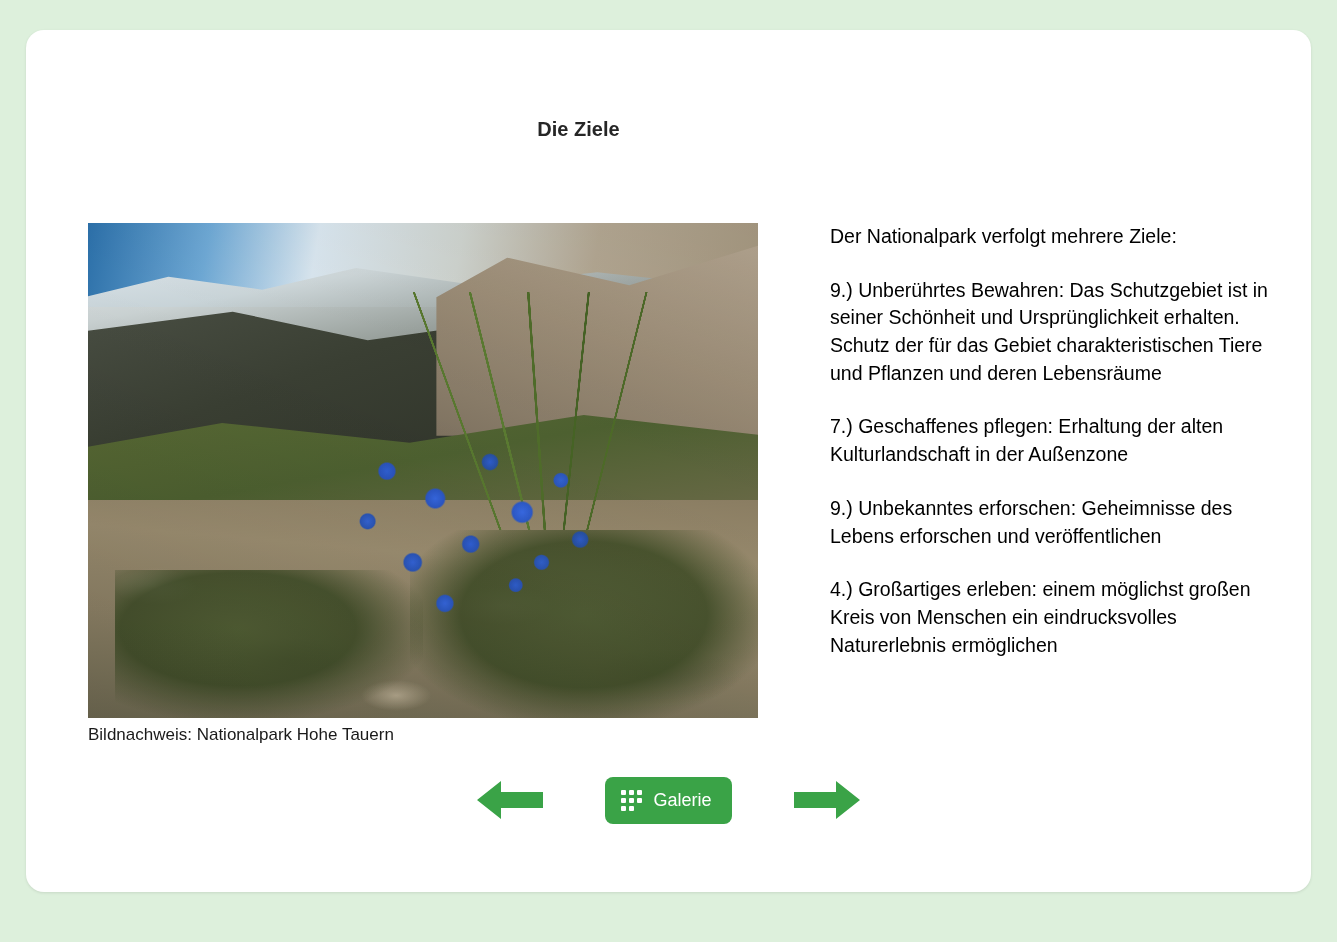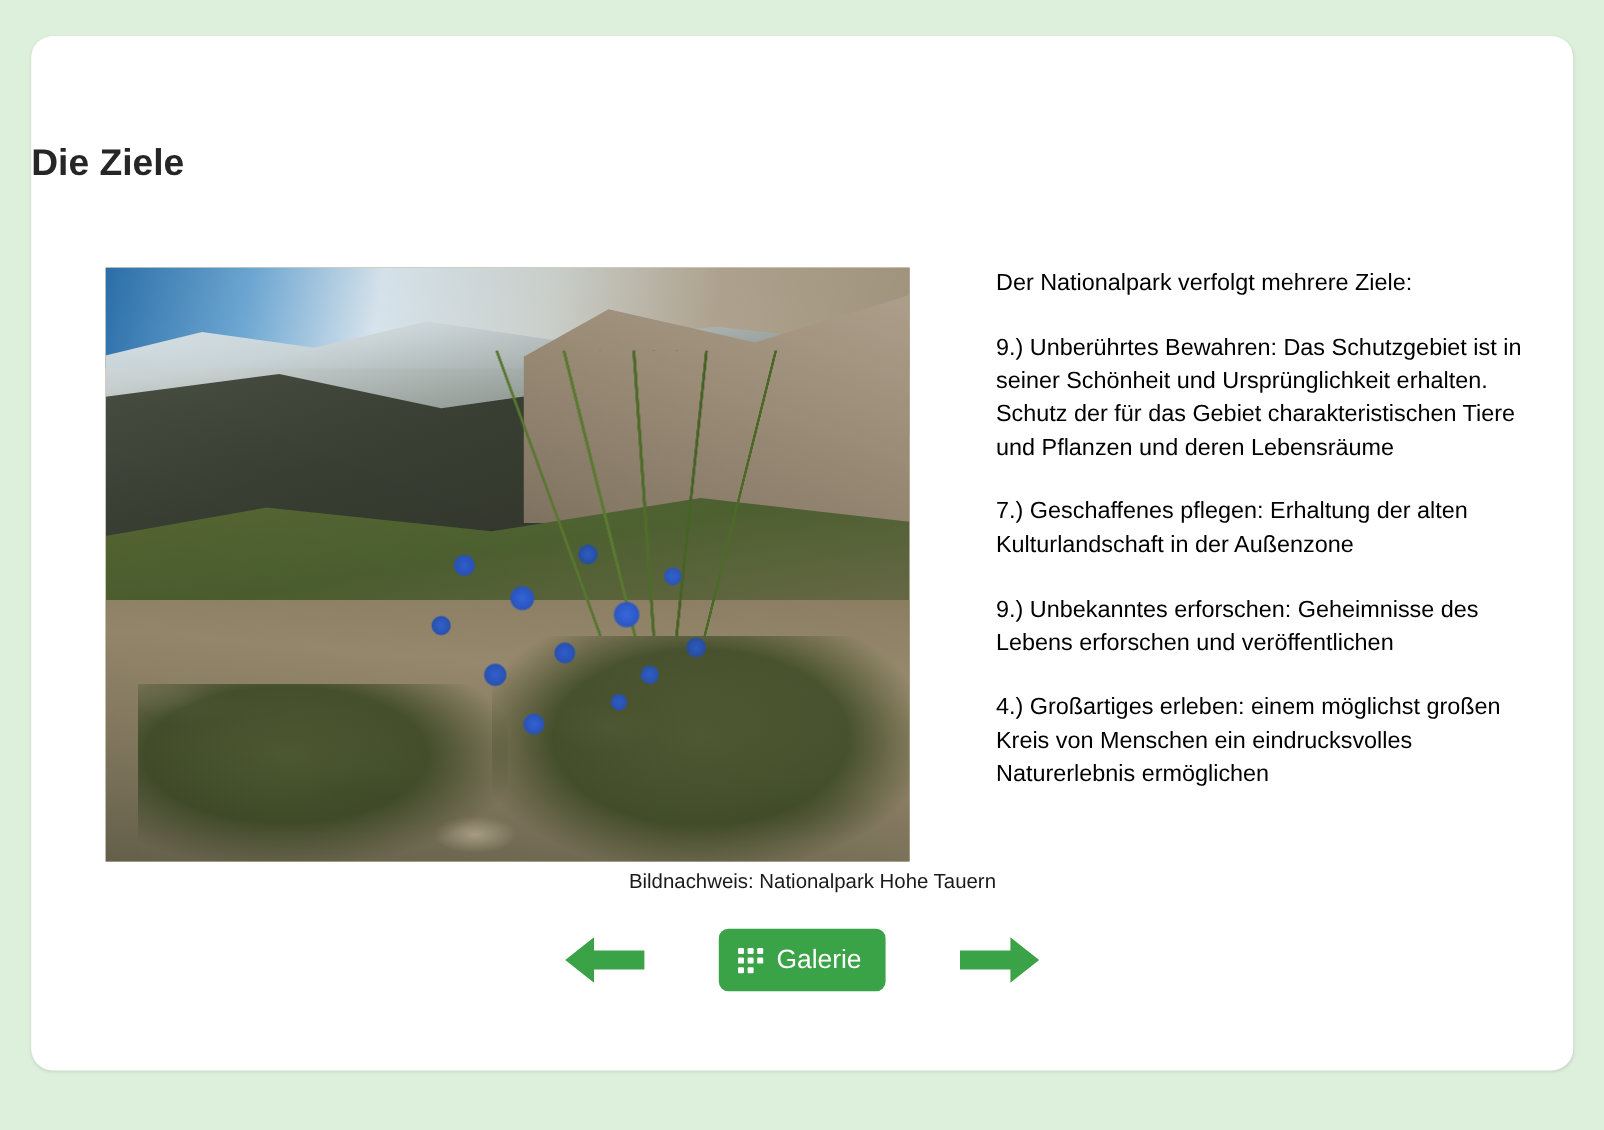--- a/index.html
+++ b/index.html
@@ -22,36 +22,36 @@
     background: #ffffff;
     border-radius: 18px;
     box-shadow: 0 1px 3px rgba(0,0,0,0.10);
     box-sizing: border-box;
   }
   .title {
     position: absolute;
     left: 0;
     top: 88px;
     width: 1105px;
-    font-size: 31px;
+    text-align: center;
+    font-size: 20px;
     font-weight: bold;
     color: #262626;
   }
   .content {
     position: absolute;
     left: 0;
     top: 160px;
     width: 1285px;
   }
   .figure {
     position: absolute;
     left: 62px;
     top: 33px;
     width: 742px;
-    text-align: right;
   }
   .photo {
     width: 670px;
     height: 495px;
     display: block;
     position: relative;
     overflow: hidden;
     background: #8d7f63;
   }
   
@@ -172,21 +172,21 @@
   }
   .gallery-btn {
     display: flex;
     align-items: center;
     gap: 11px;
     background: #3aa347;
     color: #ffffff;
     border: none;
     border-radius: 8px;
     padding: 13px 20px 13px 16px;
-    font-size: 22px;
+    font-size: 18px;
     font-family: "Liberation Sans", sans-serif;
     cursor: pointer;
   }
   .grid-icon {
     display: grid;
     grid-template-columns: repeat(3, 5px);
     grid-template-rows: repeat(3, 5px);
     gap: 3px;
     width: 21px;
   }

